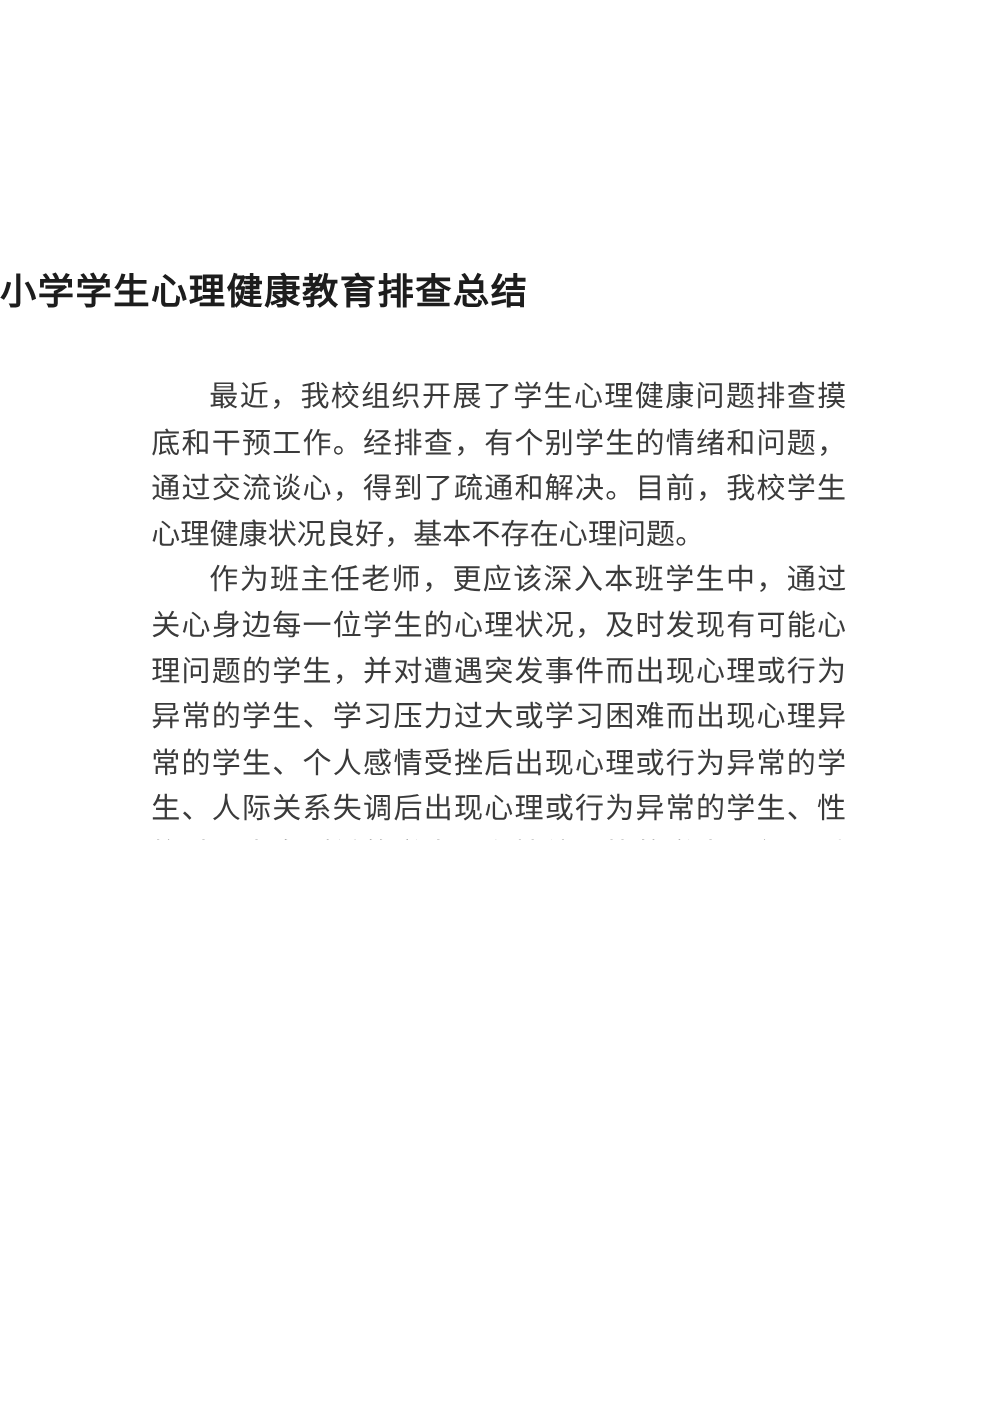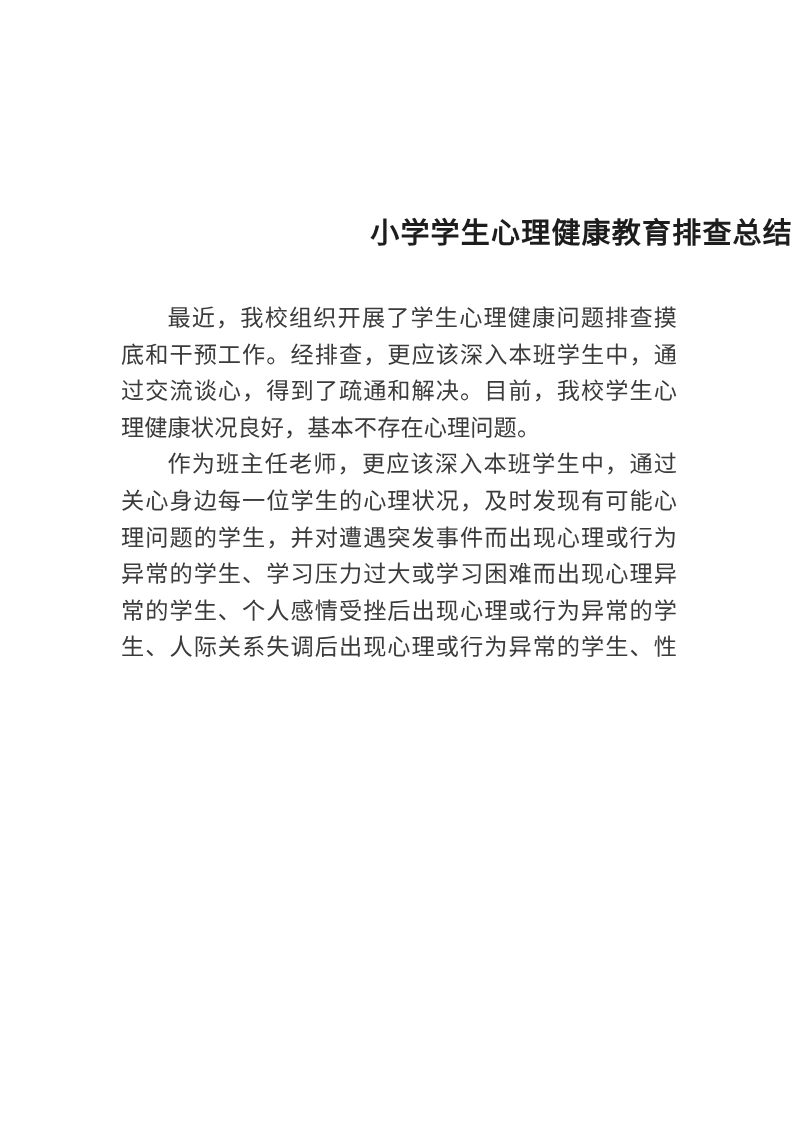--- a/index.html
+++ b/index.html
@@ -21,21 +21,21 @@
     overflow: hidden;
     box-sizing: border-box;
   }
 
   
   .doc-title {
     position: absolute;
     left: 0;
     top: 193px;
     width: 793px;
-    text-align: right;
+    text-align: left;
     font-family: "DejaVu Sans", "Liberation Sans", sans-serif;
     font-weight: bold;
     font-size: 29px;
     line-height: 42px;
     letter-spacing: 1.2px;
     color: #1d1d1d;
     white-space: nowrap;
   }
 
   
@@ -68,17 +68,17 @@
   }
 </style>
 </head>
 <body>
 
 <div class="page">
 
   <h1 class="doc-title">小学学生心理健康教育排查总结</h1>
 
   <div class="body-block">
-    <p class="para">最近，我校组织开展了学生心理健康问题排查摸底和干预工作。经排查，更应该深入本班学生中，通过交流谈心，得到了疏通和解决。目前，我校学生心理健康状况良好，基本不存在心理问题。</p>
+    <p class="para">最近，我校组织开展了学生心理健康问题排查摸底和干预工作。经排查，有个别学生的情绪和问题，通过交流谈心，得到了疏通和解决。目前，我校学生心理健康状况良好，基本不存在心理问题。</p>
     <p class="para clipped">作为班主任老师，更应该深入本班学生中，通过关心身边每一位学生的心理状况，及时发现有可能心理问题的学生，并对遭遇突发事件而出现心理或行为异常的学生、学习压力过大或学习困难而出现心理异常的学生、个人感情受挫后出现心理或行为异常的学生、人际关系失调后出现心理或行为异常的学生、性格过于内向孤僻的学生、有情绪困扰的学生进行了重点关注，建立了学生心理健康档案。对常见发展性</p>
   </div>
 
 </div>
 
 </body></html>

